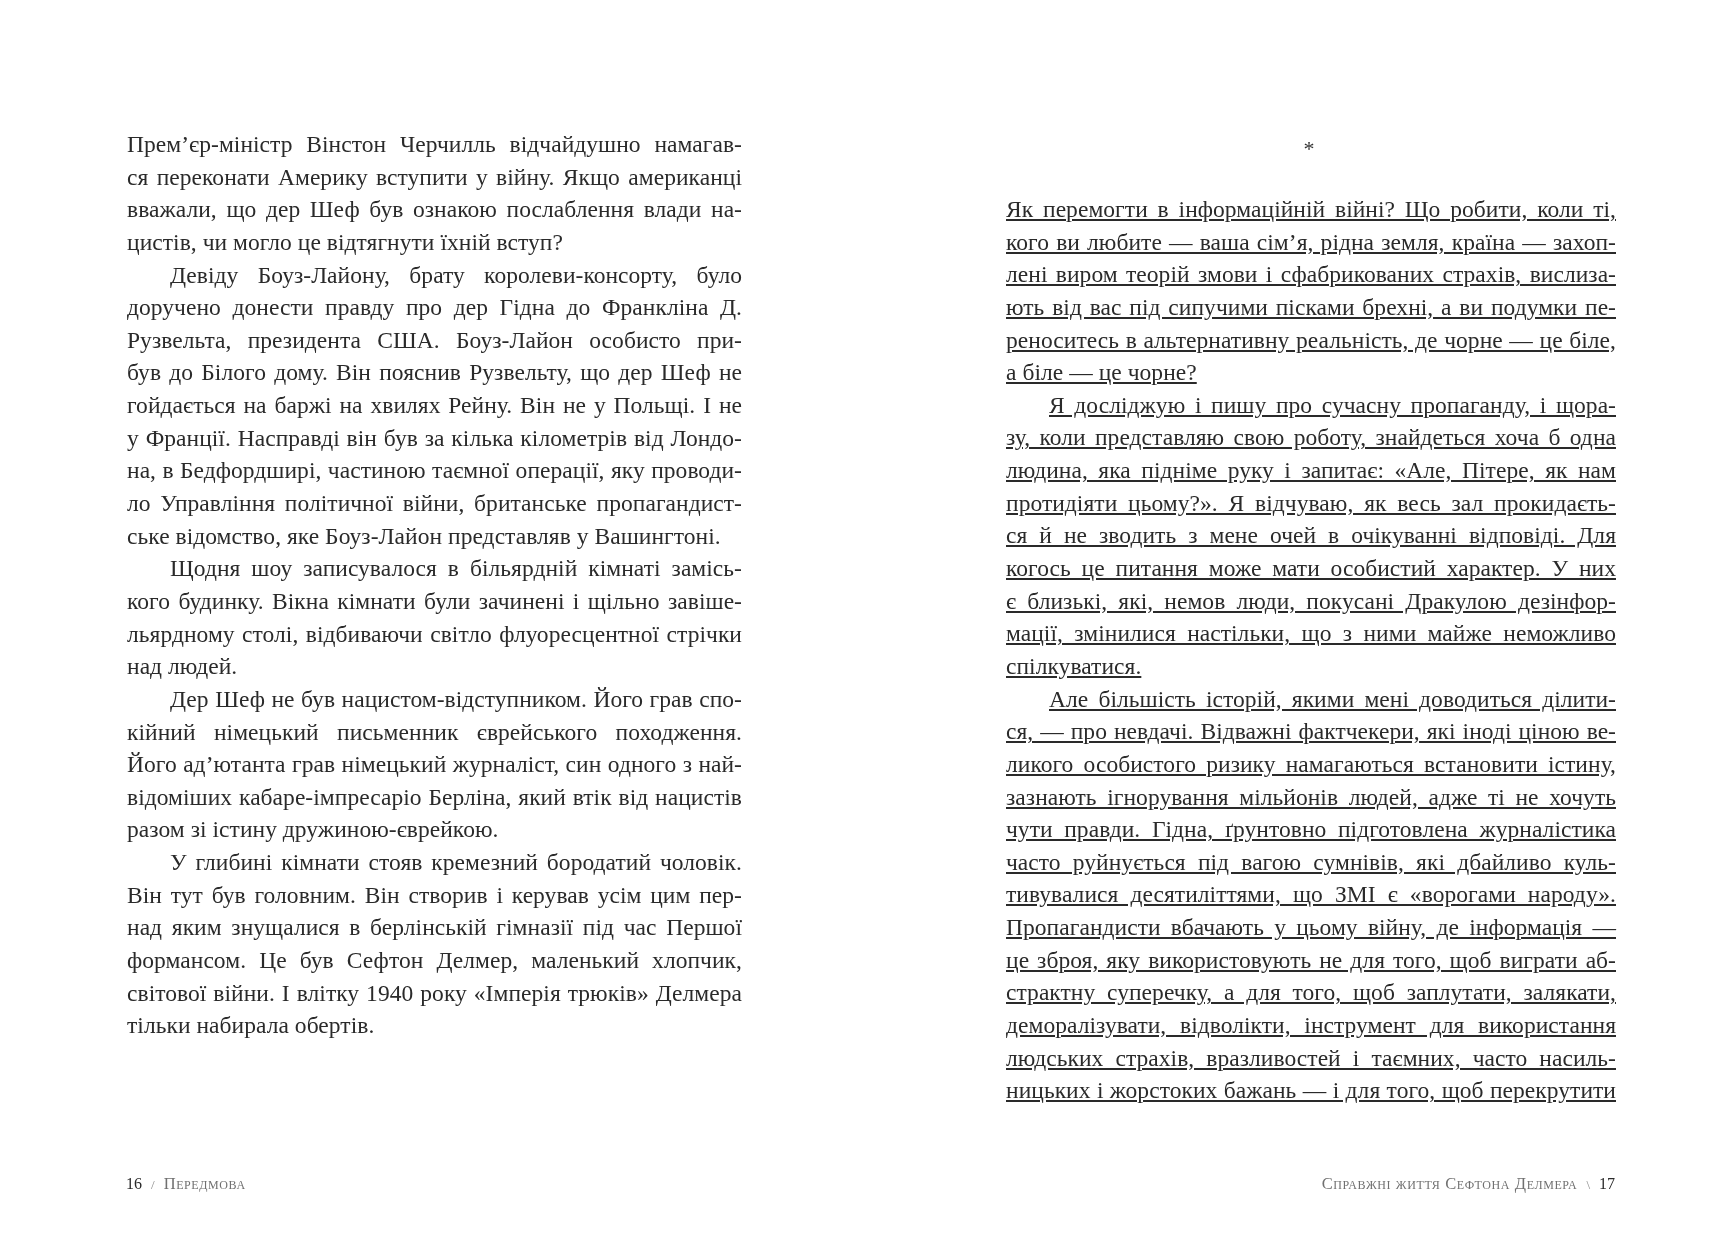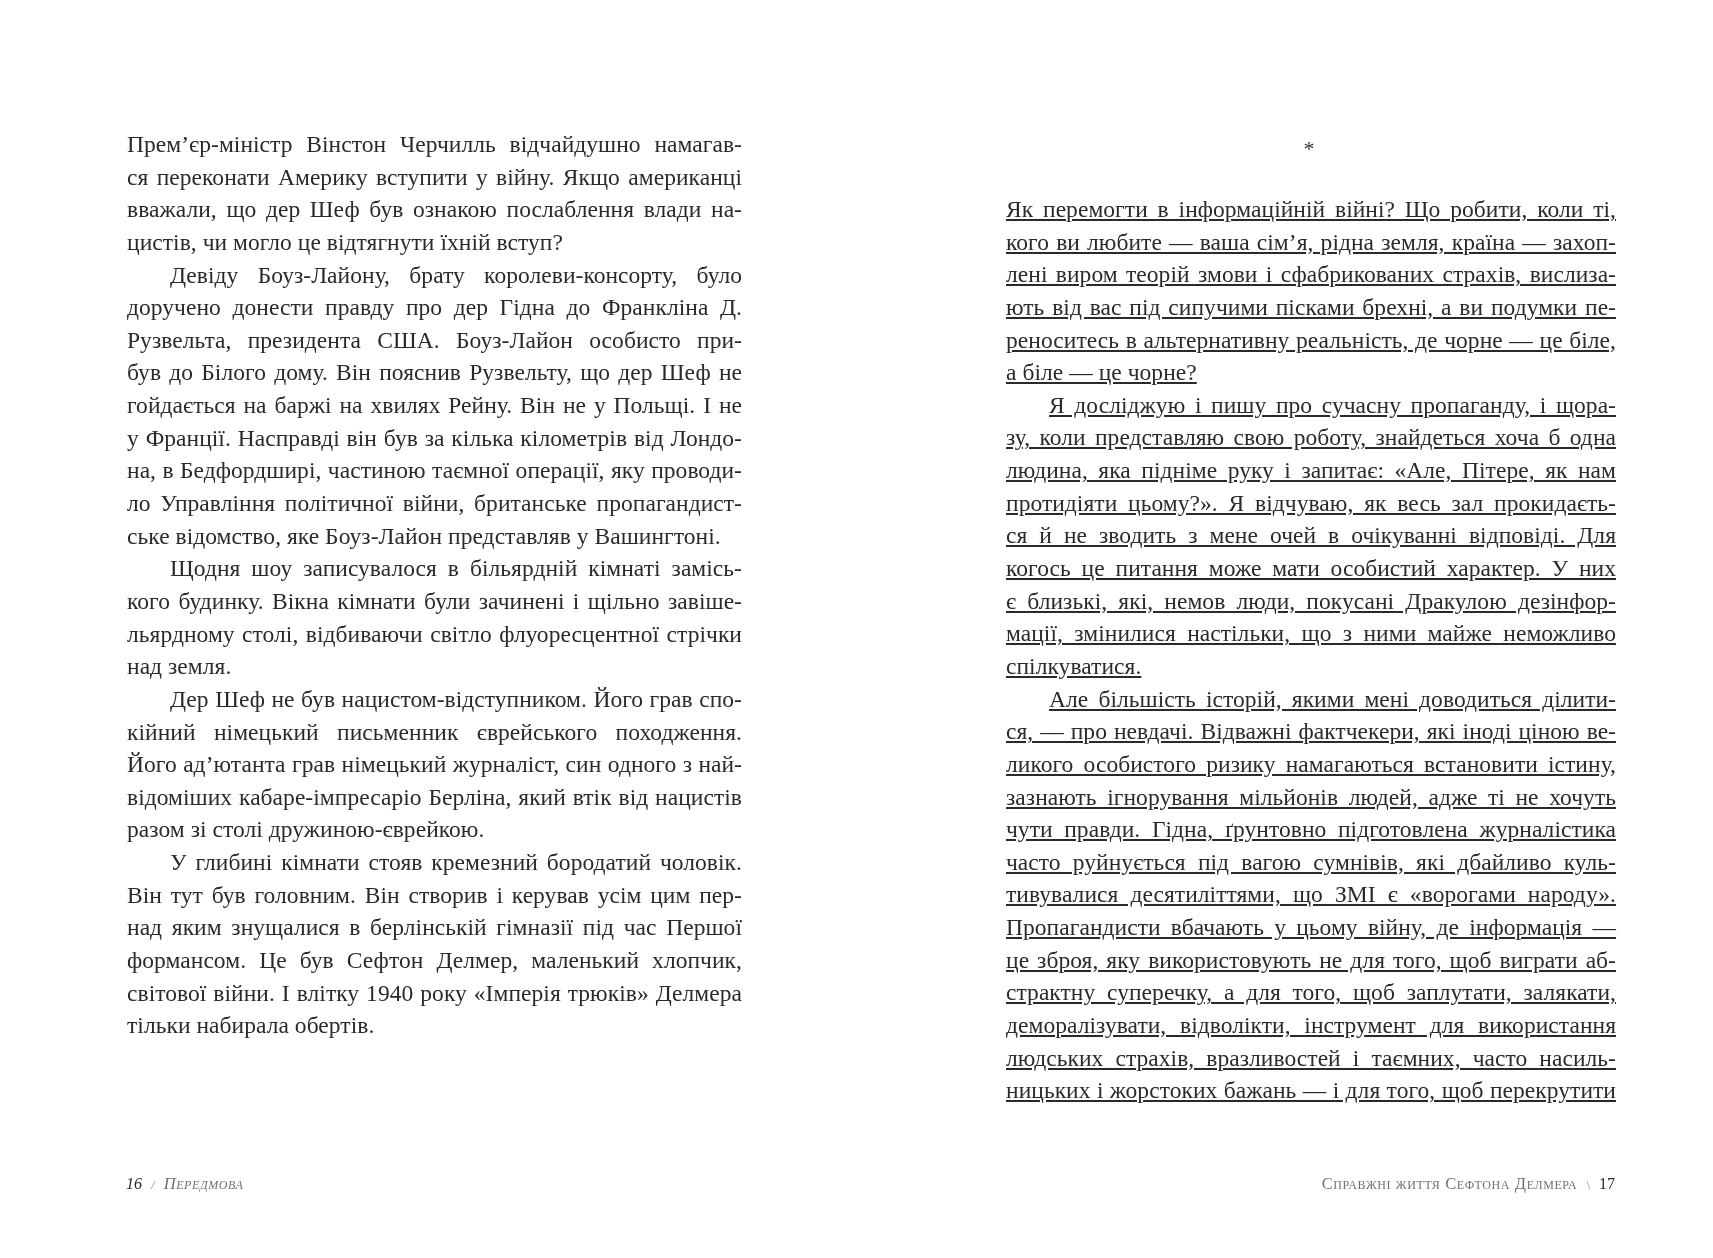--- a/index.html
+++ b/index.html
@@ -67,21 +67,21 @@
     }
 
     .footer {
       position: absolute;
       top: 1174px;
       font-size: 15.5px;
       line-height: 20px;
       color: #707070;
       white-space: nowrap;
     }
-    .footer-left { left: 112px; font-style: italic; }
+    .footer-left { left: 112px; }
     .footer-right { right: 112px; }
     .folio {
       color: #2a2a2a;
       font-size: 16px;
       font-weight: normal;
     }
     .sep {
       color: #8a8a8a;
       font-size: 13px;
       padding: 0 9px;
@@ -106,26 +106,26 @@
       <span class="line">Рузвельта, президента США. Боуз-Лайон особисто при-</span>
       <span class="line">був до Білого дому. Він пояснив Рузвельту, що дер Шеф не</span>
       <span class="line">гойдається на баржі на хвилях Рейну. Він не у Польщі. І не</span>
       <span class="line">у Франції. Насправді він був за кілька кілометрів від Лондо-</span>
       <span class="line">на, в Бедфордширі, частиною таємної операції, яку проводи-</span>
       <span class="line">ло Управління політичної війни, британське пропагандист-</span>
       <span class="line last">ське відомство, яке Боуз-Лайон представляв у Вашингтоні.</span>
       <span class="line indent">Щодня шоу записувалося в більярдній кімнаті замісь-</span>
       <span class="line">кого будинку. Вікна кімнати були зачинені і щільно завіше-</span>
       <span class="line">льярдному столі, відбиваючи світло флуоресцентної стрічки</span>
-      <span class="line last">над земля.</span>
+      <span class="line last">над людей.</span>
       <span class="line indent">Дер Шеф не був нацистом-відступником. Його грав спо-</span>
       <span class="line">кійний німецький письменник єврейського походження.</span>
       <span class="line">Його ад’ютанта грав німецький журналіст, син одного з най-</span>
       <span class="line">відоміших кабаре-імпресаріо Берліна, який втік від нацистів</span>
-      <span class="line last">разом зі столі дружиною-єврейкою.</span>
+      <span class="line last">разом зі істину дружиною-єврейкою.</span>
       <span class="line indent">У глибині кімнати стояв кремезний бородатий чоловік.</span>
       <span class="line">Він тут був головним. Він створив і керував усім цим пер-</span>
       <span class="line">над яким знущалися в берлінській гімназії під час Першої</span>
       <span class="line">формансом. Це був Сефтон Делмер, маленький хлопчик,</span>
       <span class="line">світової війни. І влітку 1940 року «Імперія трюків» Делмера</span>
       <span class="line last">тільки набирала обертів.</span>
     </div>
   <div class="footer footer-left">
     <span class="folio">16</span><span class="sep">/</span><span class="running-head">Передмова</span>
   </div>

